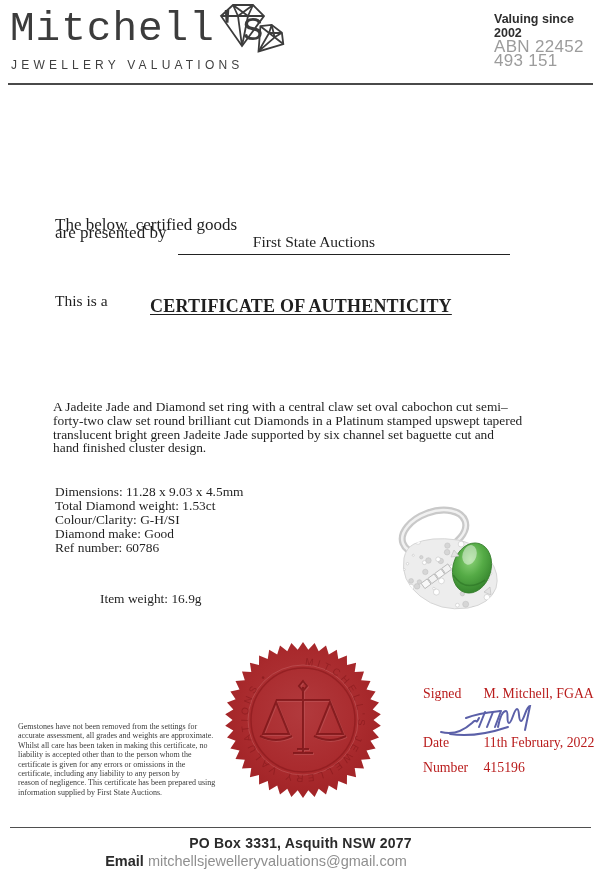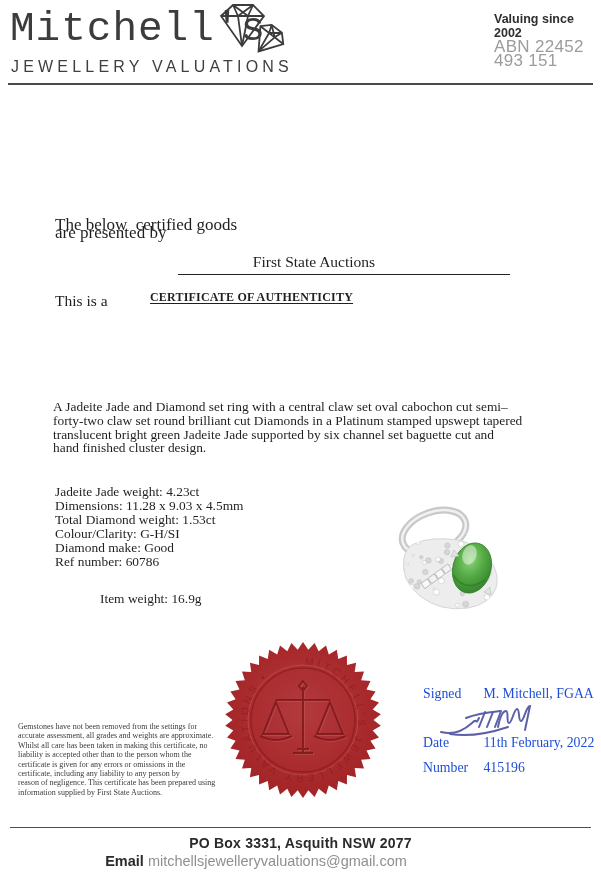--- a/index.html
+++ b/index.html
@@ -11,41 +11,41 @@
   }
   .abs { position:absolute; }
 
   
   .brand-name {
     left:10px; top:6px; font-family:Liberation Mono, monospace;
     font-size:41px; font-weight:300; letter-spacing:1px; color:#3c3c3c;
   }
   .brand-subtitle {
     left:11px; top:58px; font-family:"Liberation Sans", sans-serif;
-    font-size:16px; font-weight:400; letter-spacing:4.2px; color:#3f3f3f;
+    font-size:12px; font-weight:400; letter-spacing:4.2px; color:#3f3f3f;
   }
   .diamond-logo { left:203px; top:2px; }
   .tagline-block { left:494px; top:12px; font-family:"Liberation Sans", sans-serif; line-height:14px; }
   .tagline { font-size:12.5px; font-weight:700; color:#2e2e2e; }
   .abn { font-size:17px; color:#9c9c9c; letter-spacing:0.3px; }
   .header-rule { left:8px; top:83px; width:585px; height:0; border-top:2px solid #4a4a4a; }
 
   
   .presenter-line1 { left:55px; top:215px; font-size:17px; white-space:pre-wrap; }
   .presenter-line2 { left:55px; top:223px; font-size:17px; }
   .presenter-underline {
     left:178px; top:233px; width:332px; height:22px;
     border-bottom:1.5px solid #222; text-align:center;
-    font-size:15.5px; padding-right:60px;margin-top:20px;
+    font-size:15.5px; padding-right:60px;
   }
 
   
   .title-prefix { left:55px; top:292px; font-size:15.5px; }
   .title-heading {
-    left:150px; top:290px; font-size:12px; font-weight:700;
+    left:150px; top:296px; font-size:18px; font-weight:700;
     letter-spacing:0.2px; text-decoration:underline;
     text-underline-offset:2px;
   }
 
   
   .description { left:53px; top:400px; font-size:13.4px; }
   .description .tline { line-height:13.8px; white-space:pre-wrap; }
   .details { left:55px; top:485px; font-size:13.4px; }
   .details .tline { line-height:13.9px; white-space:pre-wrap; }
   .item-weight { left:55px; top:591px; font-size:13.4px;margin-left:45px; }
@@ -54,21 +54,21 @@
   .ring-photo { left:396px; top:496px; }
 
   
   .seal { left:223px; top:640px; }
 
   
   .disclaimer { left:18px; top:722px; font-size:8px; color:#3a3a3a; }
   .disclaimer .tline { line-height:9.4px; white-space:pre-wrap; }
 
   
-  .sig-row { font-size:13.8px; color:#1d4ed8; }
+  .sig-row { font-size:13.8px; color:#b91c1c; }
   .sig-label { display:inline-block; width:57px; }
   .row-signed { left:423px; top:686px; }
   .row-date   { left:423px; top:735px; }
   .row-number { left:423px; top:760px; }
   .signature-svg { left:438px; top:699px; }
 
   
   .footer-rule { left:10px; top:827px; width:581px; height:0; border-top:1.5px solid #4f4f4f; }
   .footer-address {
     left:0; top:835px; width:601px; text-align:center;
@@ -119,21 +119,20 @@
   <div class="abs title-prefix">This is a</div>
   <div class="abs title-heading">CERTIFICATE OF AUTHENTICITY</div>
 
   <div class="abs description">
       <div class="tline">A Jadeite Jade and Diamond set ring with a central claw set oval cabochon cut semi–</div>
       <div class="tline">forty-two claw set round brilliant cut Diamonds in a Platinum stamped upswept tapered</div>
       <div class="tline">translucent bright green Jadeite Jade supported by six channel set baguette cut and</div>
       <div class="tline">hand finished cluster design.</div>
     </div>
   <div class="abs details">
-      <div class="tline">Jadeite Jade weight: 4.23ct</div>
       <div class="tline">Dimensions: 11.28 x 9.03 x 4.5mm</div>
       <div class="tline">Total Diamond weight: 1.53ct</div>
       <div class="tline">Colour/Clarity: G-H/SI</div>
       <div class="tline">Diamond make: Good</div>
       <div class="tline">Ref number: 60786</div>
     </div>
   <div class="abs item-weight">Item weight: 16.9g</div>
 
   <svg class="abs ring-photo" width="118" height="124" viewBox="0 0 118 124">
     <defs>

